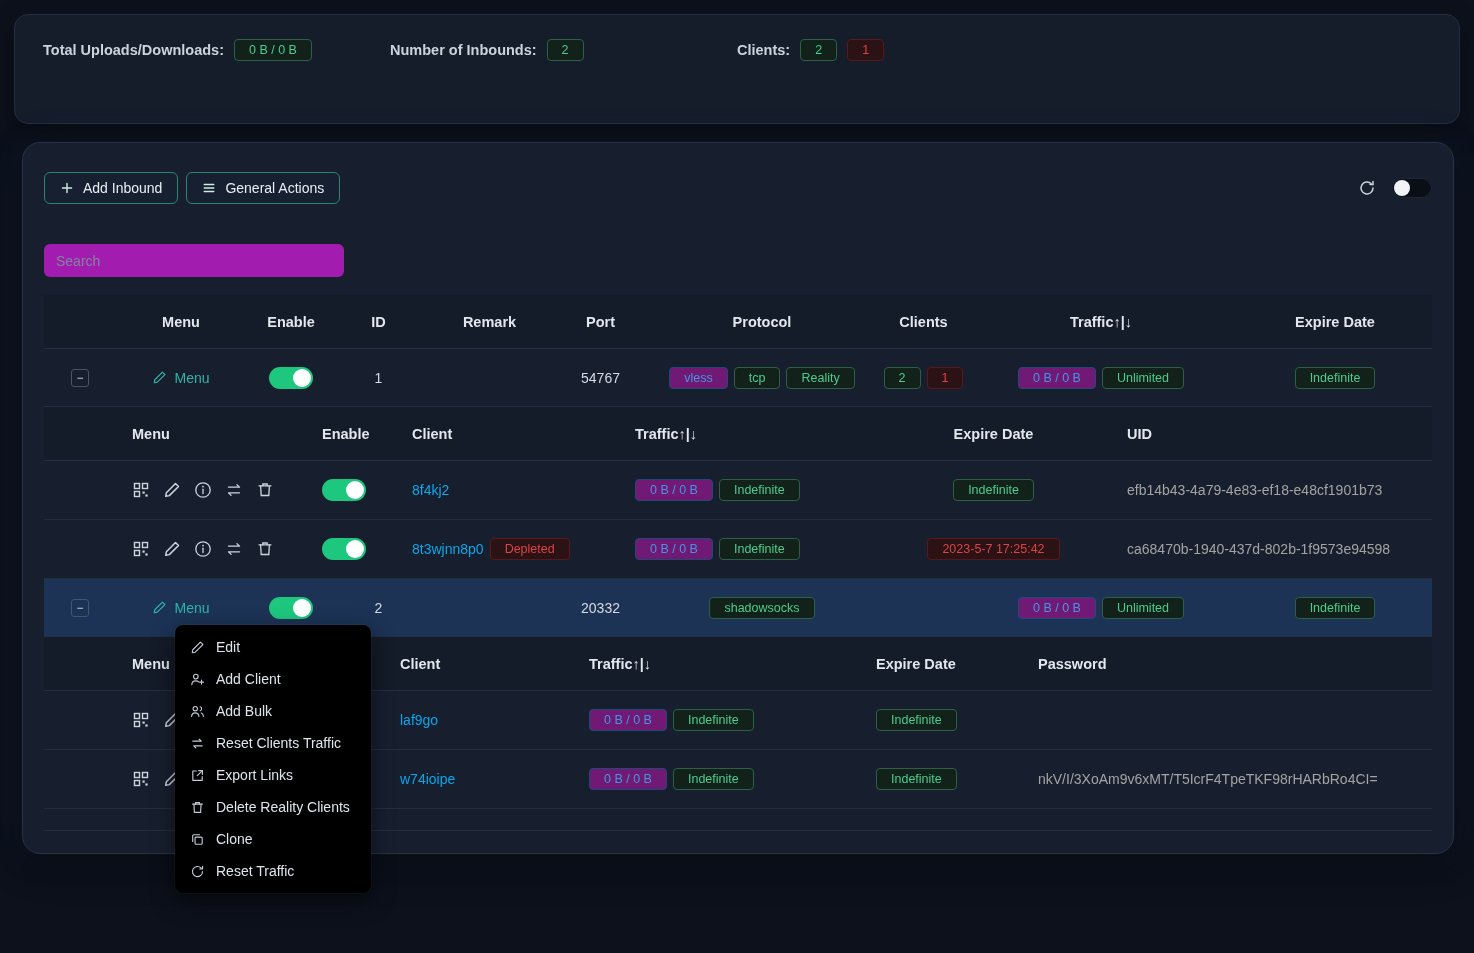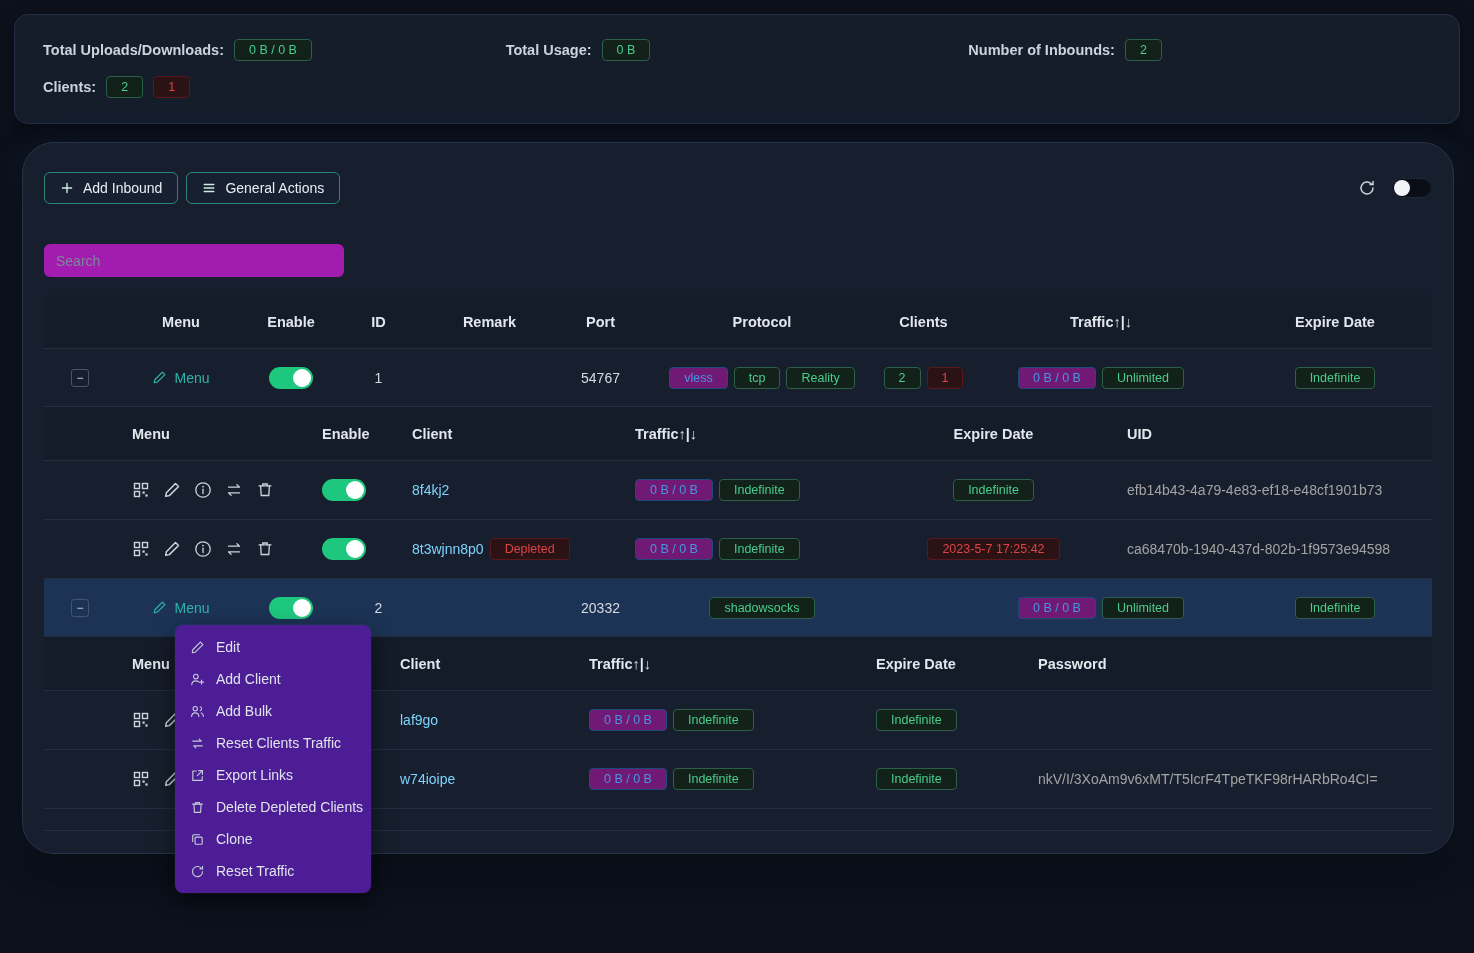--- a/index.html
+++ b/index.html
@@ -9,33 +9,33 @@
     background:#0c111c;
     font-family:"Liberation Sans",sans-serif;
     font-size:14px;color:#d5dae3;
   }
   
   .stats-card{
     position:absolute;left:14px;top:14px;width:1446px;height:110px;
     background:#151d2b;border:1px solid #232e44;border-radius:14px;
     padding:24px 28px;box-shadow:0 10px 24px rgba(0,0,0,.35);
   }
-  .stats-grid{display:grid;grid-template-columns:1fr 1fr 1fr;row-gap:15px}
+  .stats-grid{display:grid;grid-template-columns:1fr 1fr 1fr 1fr;row-gap:15px}
   .stat-line{display:flex;align-items:center;gap:10px}
   .stat-label{font-weight:700;color:#ccd3dd;font-size:14.5px}
   
   .tag{display:inline-flex;align-items:center;padding:0 14px;border-radius:4px;
        font-size:12.5px;line-height:20px;border:1px solid;white-space:nowrap;flex:none}
   .tag-green{color:#4acd8d;border-color:#2b5f46;background:#12211a}
   .tag-blue{color:#4596e0;border-color:#20497a;background:#701a75}
   .tag-red{color:#dc4446;border-color:#58181c;background:#2a1215}
   
   .main-card{
     position:absolute;left:22px;top:142px;width:1432px;height:712px;
-    background:#171f2e;border:1px solid #273349;border-radius:32px;
+    background:#171f2e;border:1px solid #273349;border-radius:18px;
     padding:29px 21px 22px;
     box-shadow:0 14px 34px rgba(0,0,0,.4),0 0 40px rgba(70,110,180,.10);
   }
   .toolbar{display:flex;align-items:center;gap:8px}
   .btn{display:inline-flex;align-items:center;gap:9px;height:32px;padding:0 15px;
        background:rgba(24,34,50,.6);border:1px solid #2c8573;border-radius:6px;
        color:#e9edf3;font-size:14px;font-family:inherit;cursor:pointer}
   .bicon{display:inline-flex;color:#d2ebe2}
   .bicon svg{width:14px;height:14px}
   .toolbar-right{margin-left:auto;display:flex;align-items:center;gap:16px}
@@ -56,52 +56,48 @@
   .thead,.sub-thead{height:54px;background:#141b29;border-bottom:1px solid #242e40}
   .trow{height:58px;border-bottom:1px solid #242e40}
   .trow.highlight{background:#1c3356}
   .sub-trow{height:59px;border-bottom:1px solid #242e40}
   .tfoot{height:22px;border-bottom:1px solid #242e40}
   .c{display:flex;align-items:center;justify-content:center;gap:6px;overflow:hidden;min-width:0}
   .c.left{justify-content:flex-start}
   .pl16{padding-left:16px}.pl24{padding-left:24px}.pl25{padding-left:25px}.pl32{padding-left:32px}.pl4{padding-left:4px}
   .th{font-weight:700;color:#e2e7ee;font-size:14.5px;white-space:nowrap}
   .cell-text{color:#d5dae3;white-space:nowrap}
-  .client-name{color:#7dd3fc;white-space:nowrap}
+  .client-name{color:#0ea5e9;white-space:nowrap}
   .uid-text{color:#a3a3a3;white-space:nowrap}
   .menu-link{display:inline-flex;align-items:center;gap:7px;color:#2fb3a8;cursor:pointer}
   .menu-link svg{width:15px;height:15px}
   .switch{width:44px;height:22px;border-radius:11px;background:#1ec77e;position:relative;cursor:pointer;flex:none}
   .switch::after{content:"";position:absolute;right:2px;top:2px;width:18px;height:18px;border-radius:50%;background:#fff}
   .expand-btn{width:18px;height:18px;background:transparent;border:1px solid #49536a;border-radius:3px;
        color:#c7cedb;font-size:12px;line-height:1;display:inline-flex;align-items:center;justify-content:center;
        cursor:pointer;font-family:inherit;padding:0}
   .icon-group{gap:13px}
   .ric{display:inline-flex;color:#cdd4de;cursor:pointer;flex:none}
   .ric svg{width:18px;height:18px}
   
-  .context-menu{position:absolute;left:175px;top:625px;width:196px;background:#4c1d95;border-radius:8px;
+  .context-menu{position:absolute;left:175px;top:625px;width:196px;background:#000000;border-radius:8px;
        padding:6px 0;box-shadow:0 8px 22px rgba(0,0,0,.55),0 0 0 1px rgba(255,255,255,.04);z-index:20}
   .cm-item{display:flex;align-items:center;gap:11px;height:32px;padding:0 15px;color:#dfe4ec;font-size:14px;cursor:pointer;white-space:nowrap}
   .cicon{display:inline-flex;color:#c4cbd6;flex:none}
   .cicon svg{width:15px;height:15px}
   .cm-item.danger,.cm-item.danger .cicon{color:#e25c5e}
 </style>
 </head>
 <body>
 
 <section class="stats-card">
   <div class="stats-grid">
     <div class="stat-line">
       <span class="stat-label">Total Uploads/Downloads:</span>
       <span class="tag tag-green">0 B / 0 B</span>
-    </div>
-    <div class="stat-line">
-      <span class="stat-label">Total Usage:</span>
-      <span class="tag tag-green">0 B</span>
     </div>
     <div class="stat-line">
       <span class="stat-label">Number of Inbounds:</span>
       <span class="tag tag-green">2</span>
     </div>
     <div class="stat-line">
       <span class="stat-label">Clients:</span>
       <span class="tag tag-green">2</span>
       <span class="tag tag-red">1</span>
     </div>
@@ -512,21 +508,21 @@
     <span>Export Links</span>
   </div>
   <div class="cm-item">
     <span class="cicon">
         <svg viewBox="0 0 16 16" fill="none" stroke="currentColor" stroke-width="1.2" stroke-linecap="round">
           <path d="M2.8 4.4h10.4"></path>
           <path d="M6 4.4V2.8h4v1.6"></path>
           <path d="M4.2 4.4l.5 8.8h6.6l.5-8.8"></path>
         </svg>
       </span>
-    <span>Delete Depleted Clients</span>
+    <span>Delete Reality Clients</span>
   </div>
   <div class="cm-item">
     <span class="cicon">
         <svg viewBox="0 0 16 16" fill="none" stroke="currentColor" stroke-width="1.2">
           <rect x="5.4" y="5.4" width="7.6" height="7.6" rx="1"></rect>
           <path d="M10.6 2.9H3.9a1 1 0 0 0-1 1v6.7"></path>
         </svg>
       </span>
     <span>Clone</span>
   </div>

